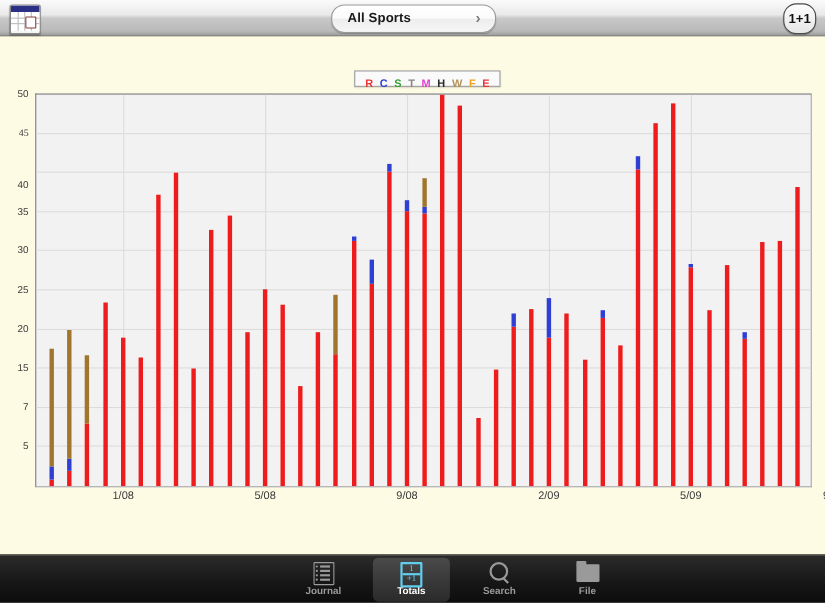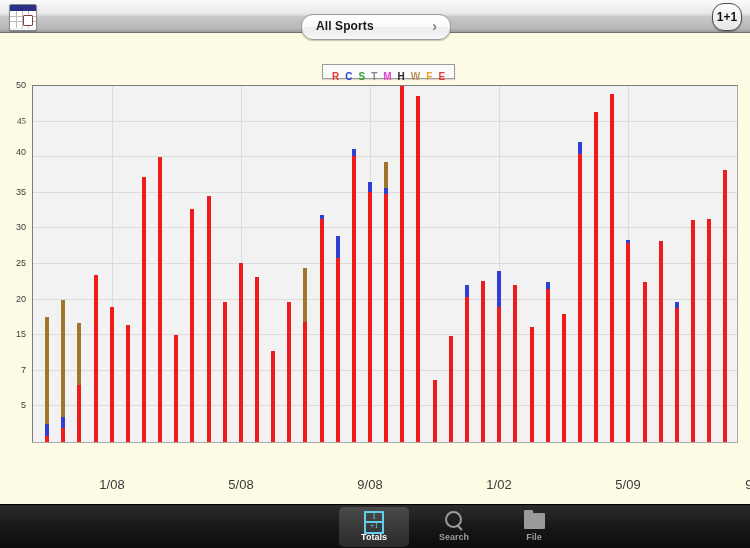--- a/index.html
+++ b/index.html
@@ -24,21 +24,21 @@
     overflow:hidden;
   }
   .cal-head{height:6px;background:#2b2f86;}
   .cal-grid{position:relative;height:17px;background:#fff;}
   .cal-grid i{position:absolute;background:#bdbdbd;}
   .cal-dot{
     position:absolute;right:3px;top:4px;width:8px;height:9px;
     border:1.5px solid #8c3b3b;border-radius:1px;background:#fff;
   }
   #title-pill{
-    position:absolute;left:301px;top:14px;width:148px;height:24px;
+    position:absolute;left:301px;top:4px;width:148px;height:24px;
     border:1px solid #9a9a9a;border-radius:12px;
     background:linear-gradient(180deg,#ffffff 0%,#fbfbfb 48%,#ededed 52%,#f6f6f6 100%);
     box-shadow:0 1px 1px rgba(0,0,0,.22), inset 0 1px 0 #fff;
   }
   #title-text{
     position:absolute;left:14px;top:4px;
     font-size:12px;font-weight:bold;color:#1a1a1a;letter-spacing:.1px;
   }
   #title-chev{
     position:absolute;right:13px;top:3px;
@@ -78,23 +78,22 @@
   .vgrid{position:absolute;top:0;bottom:0;width:1px;background:#dcdcdc;}
   .bar{position:absolute;width:4px;bottom:0;}
   .seg{position:absolute;left:0;width:4px;}
   #ylabels{position:absolute;left:0;top:80px;width:30px;height:366px;}
   #ylabels div{
     position:absolute;right:4px;font-size:9px;color:#3a3a3a;
     text-align:left;transform:translateY(-50%);
   }
   #xlabels{position:absolute;left:0;top:446px;width:750px;height:18px;}
   #xlabels div{
-    position:absolute;font-size:13px;color:#3a3a3a;
+    position:absolute;font-size:10px;color:#3a3a3a;
     transform:translateX(-50%);
-    margin-top:31px;
   }
   
   #tabbar{
     position:absolute;left:0;bottom:0;width:750px;height:43px;
     background:linear-gradient(180deg,#2b2b2b 0%,#171717 55%,#0c0c0c 100%);
     border-top:1px solid #000;
   }
   .tab{
     position:absolute;top:2px;width:70px;height:40px;
     text-align:center;color:#9a9a9a;
@@ -156,21 +155,21 @@
 <div id="legend"><span style="color: rgb(232, 56, 60);">R</span><span style="color: rgb(47, 63, 212);">C</span><span style="color: rgb(58, 160, 58);">S</span><span style="color: rgb(134, 134, 134);">T</span><span style="color: rgb(228, 63, 208);">M</span><span style="color: rgb(42, 42, 42);">H</span><span style="color: rgb(181, 147, 90);">W</span><span style="color: rgb(240, 161, 30);">F</span><span style="color: rgb(232, 56, 60);">E</span></div>
 
 <div id="ylabels">
     <div style="top: 325.4px;">5</div>
     <div style="top: 289.8px;">7</div>
     <div style="top: 254.2px;">15</div>
     <div style="top: 218.6px;">20</div>
     <div style="top: 183px;">25</div>
     <div style="top: 147.4px;">30</div>
     <div style="top: 111.8px;">35</div>
-    <div style="top: 72px; margin-left: 15px;">40</div>
+    <div style="top: 88px; margin-left: 15px;">40</div>
     <div style="top: 40.6px; font-family: Liberation Serif, serif;">45</div>
     <div style="top: 5px;">50</div>
   </div>
 <div id="plot">
     <div class="hgrid" style="bottom: 35.6px;"></div>
     <div class="hgrid" style="bottom: 71.2px;"></div>
     <div class="hgrid" style="bottom: 106.8px;"></div>
     <div class="hgrid" style="bottom: 142.4px;"></div>
     <div class="hgrid" style="bottom: 178px;"></div>
     <div class="hgrid" style="bottom: 213.6px;"></div>
@@ -328,26 +327,30 @@
       <div class="seg" style="background: rgb(238, 28, 28); bottom: 0px; height: 222.856px;"></div>
     </div>
     <div class="bar" style="left: 690px; height: 271.984px;">
       <div class="seg" style="background: rgb(238, 28, 28); bottom: 0px; height: 271.984px;"></div>
     </div>
   </div>
 <div id="xlabels">
     <div style="left: 112px;">1/08</div>
     <div style="left: 241px;">5/08</div>
     <div style="left: 370px;">9/08</div>
-    <div style="left: 499px;">1/02</div>
+    <div style="left: 499px;">2/09</div>
     <div style="left: 628px;">5/09</div>
     <div style="left: 758px;">9/09</div>
   </div>
 
 <div id="tabbar">
+    <div class="tab" style="left: 259px;">
+      <span class="ic"><span class="i-journal"><b style="top:2px"></b><i style="top:2.2px"></i><b style="top:6px"></b><i style="top:6.2px"></i><b style="top:10px"></b><i style="top:10.2px"></i><b style="top:14px"></b><i style="top:14.2px"></i></span></span>
+      <span class="lb">Journal</span>
+    </div>
     <div class="tab sel" style="left: 339px;">
       <span class="ic"><span class="i-totals"><span style="top:0">1</span><i></i><span style="top:9px">+1</span></span></span>
       <span class="lb">Totals</span>
     </div>
     <div class="tab" style="left: 419px;">
       <span class="ic"><span class="i-search"><u></u><i></i></span></span>
       <span class="lb">Search</span>
     </div>
     <div class="tab" style="left: 499px;">
       <span class="ic"><span class="i-file"><i></i></span></span>

